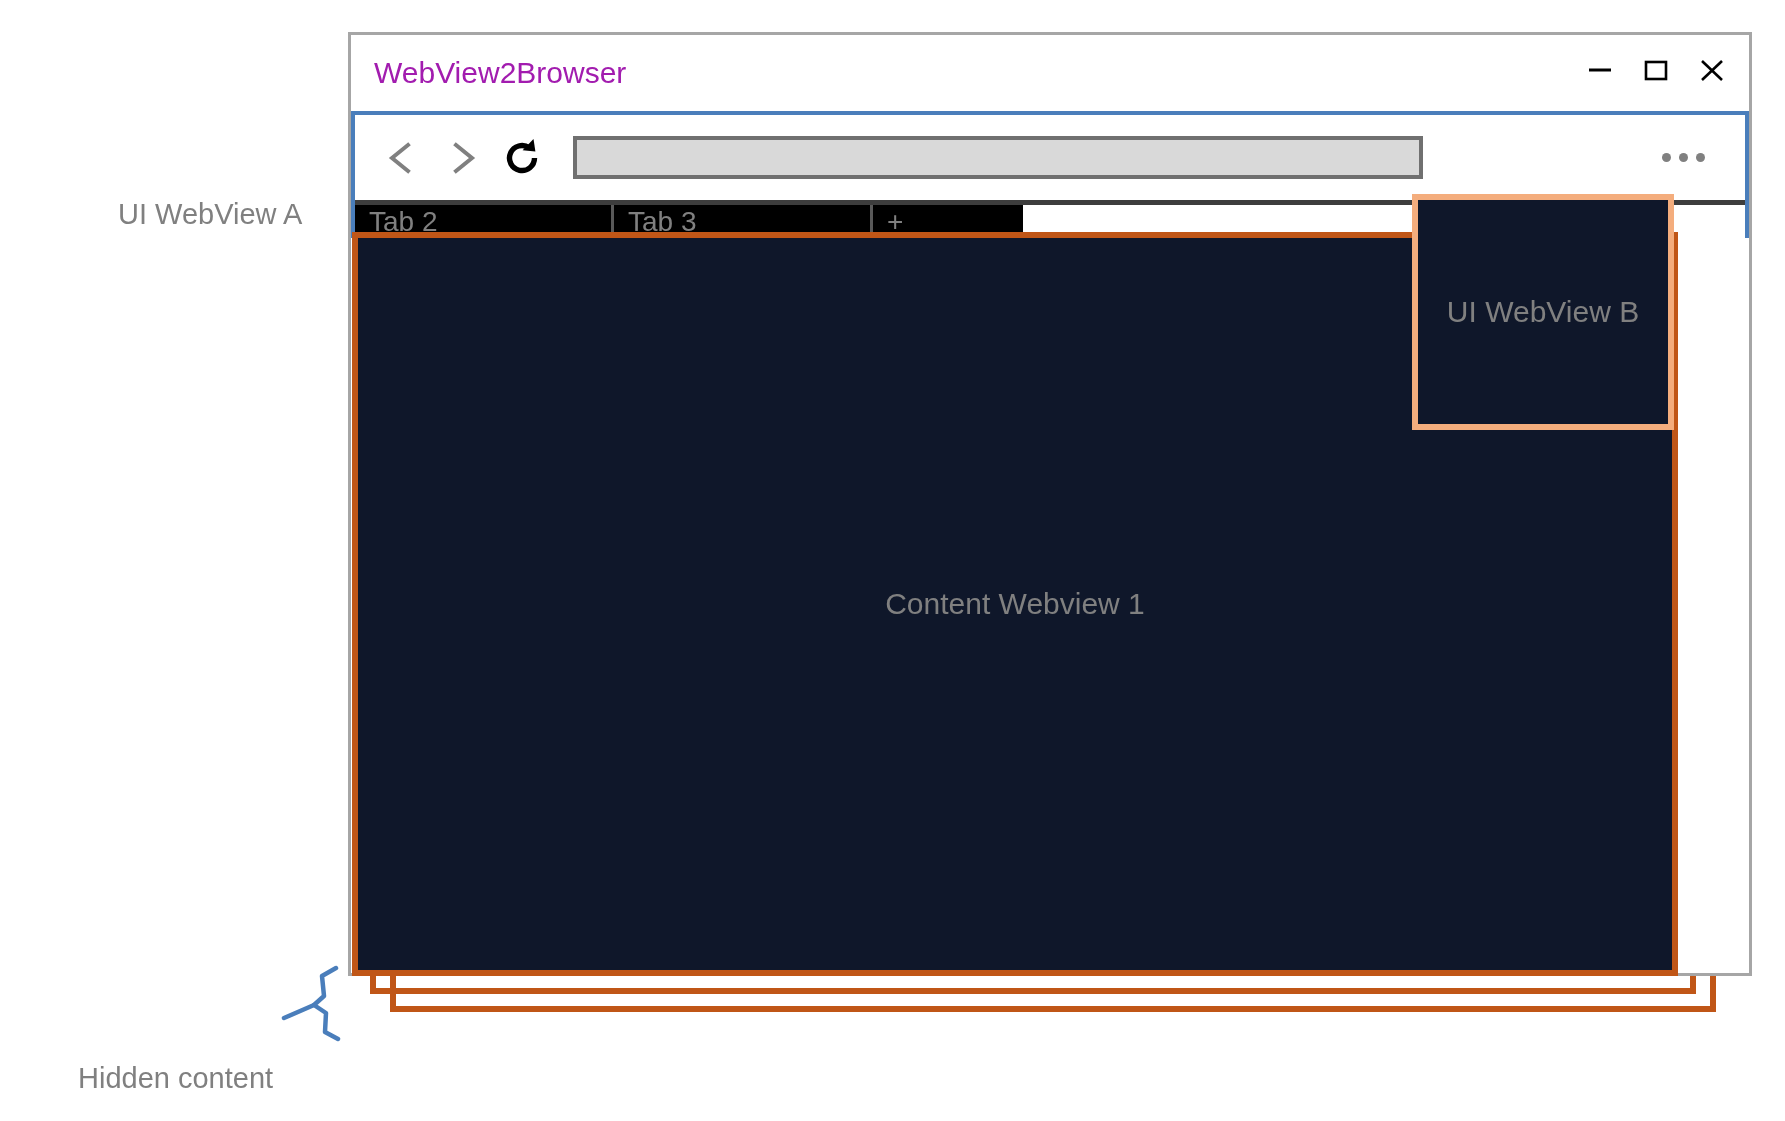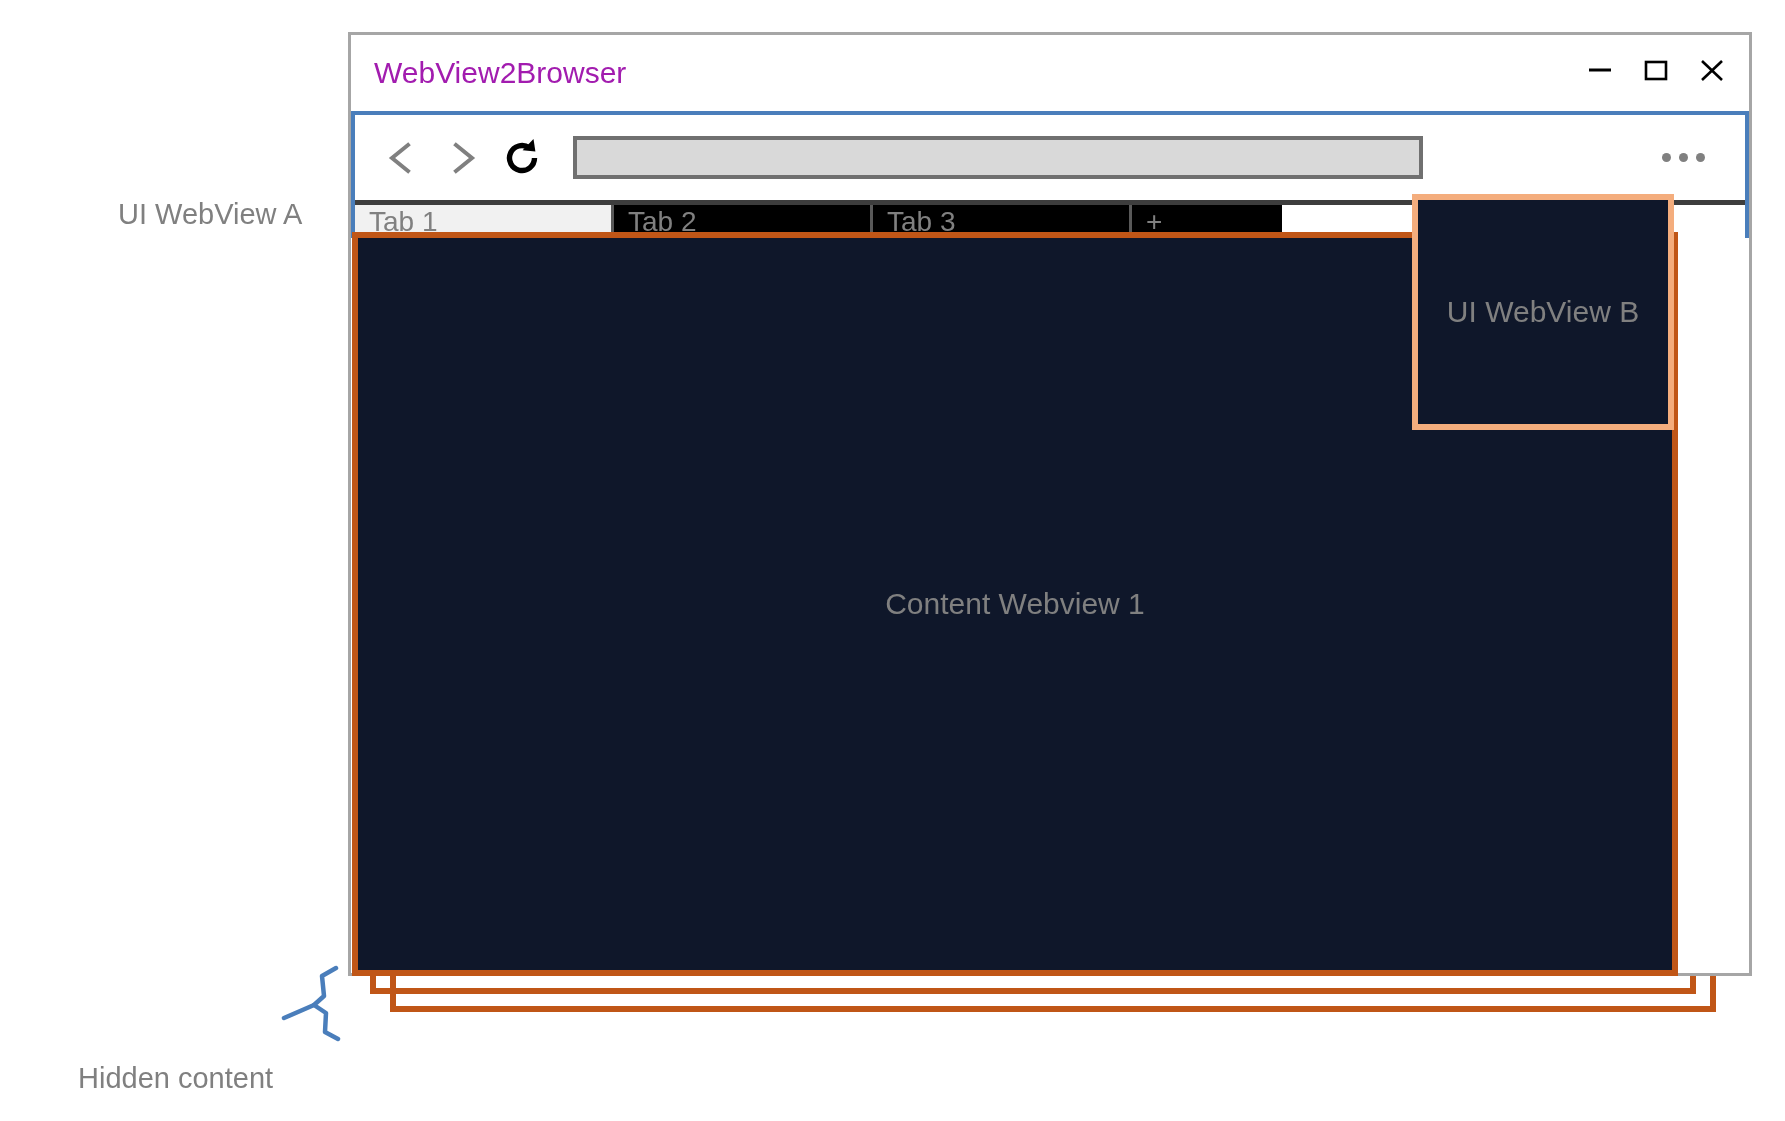--- a/index.html
+++ b/index.html
@@ -315,23 +315,20 @@
       <div id="address-bar" title=""></div>
 
       <div id="menu-button">
         <span></span>
           <span></span>
           <span></span>
       </div>
     </div>
 
     <div id="tab-strip">
-      <div class="tab active">
-        <span class="tab-label">Tab 1</span>
-      </div>
       <div class="tab">
         <span class="tab-label">Tab 2</span>
       </div>
       <div class="tab">
         <span class="tab-label">Tab 3</span>
       </div>
       <div class="tab" id="tab-new">
         <span class="tab-label">+</span>
       </div>
     </div>

